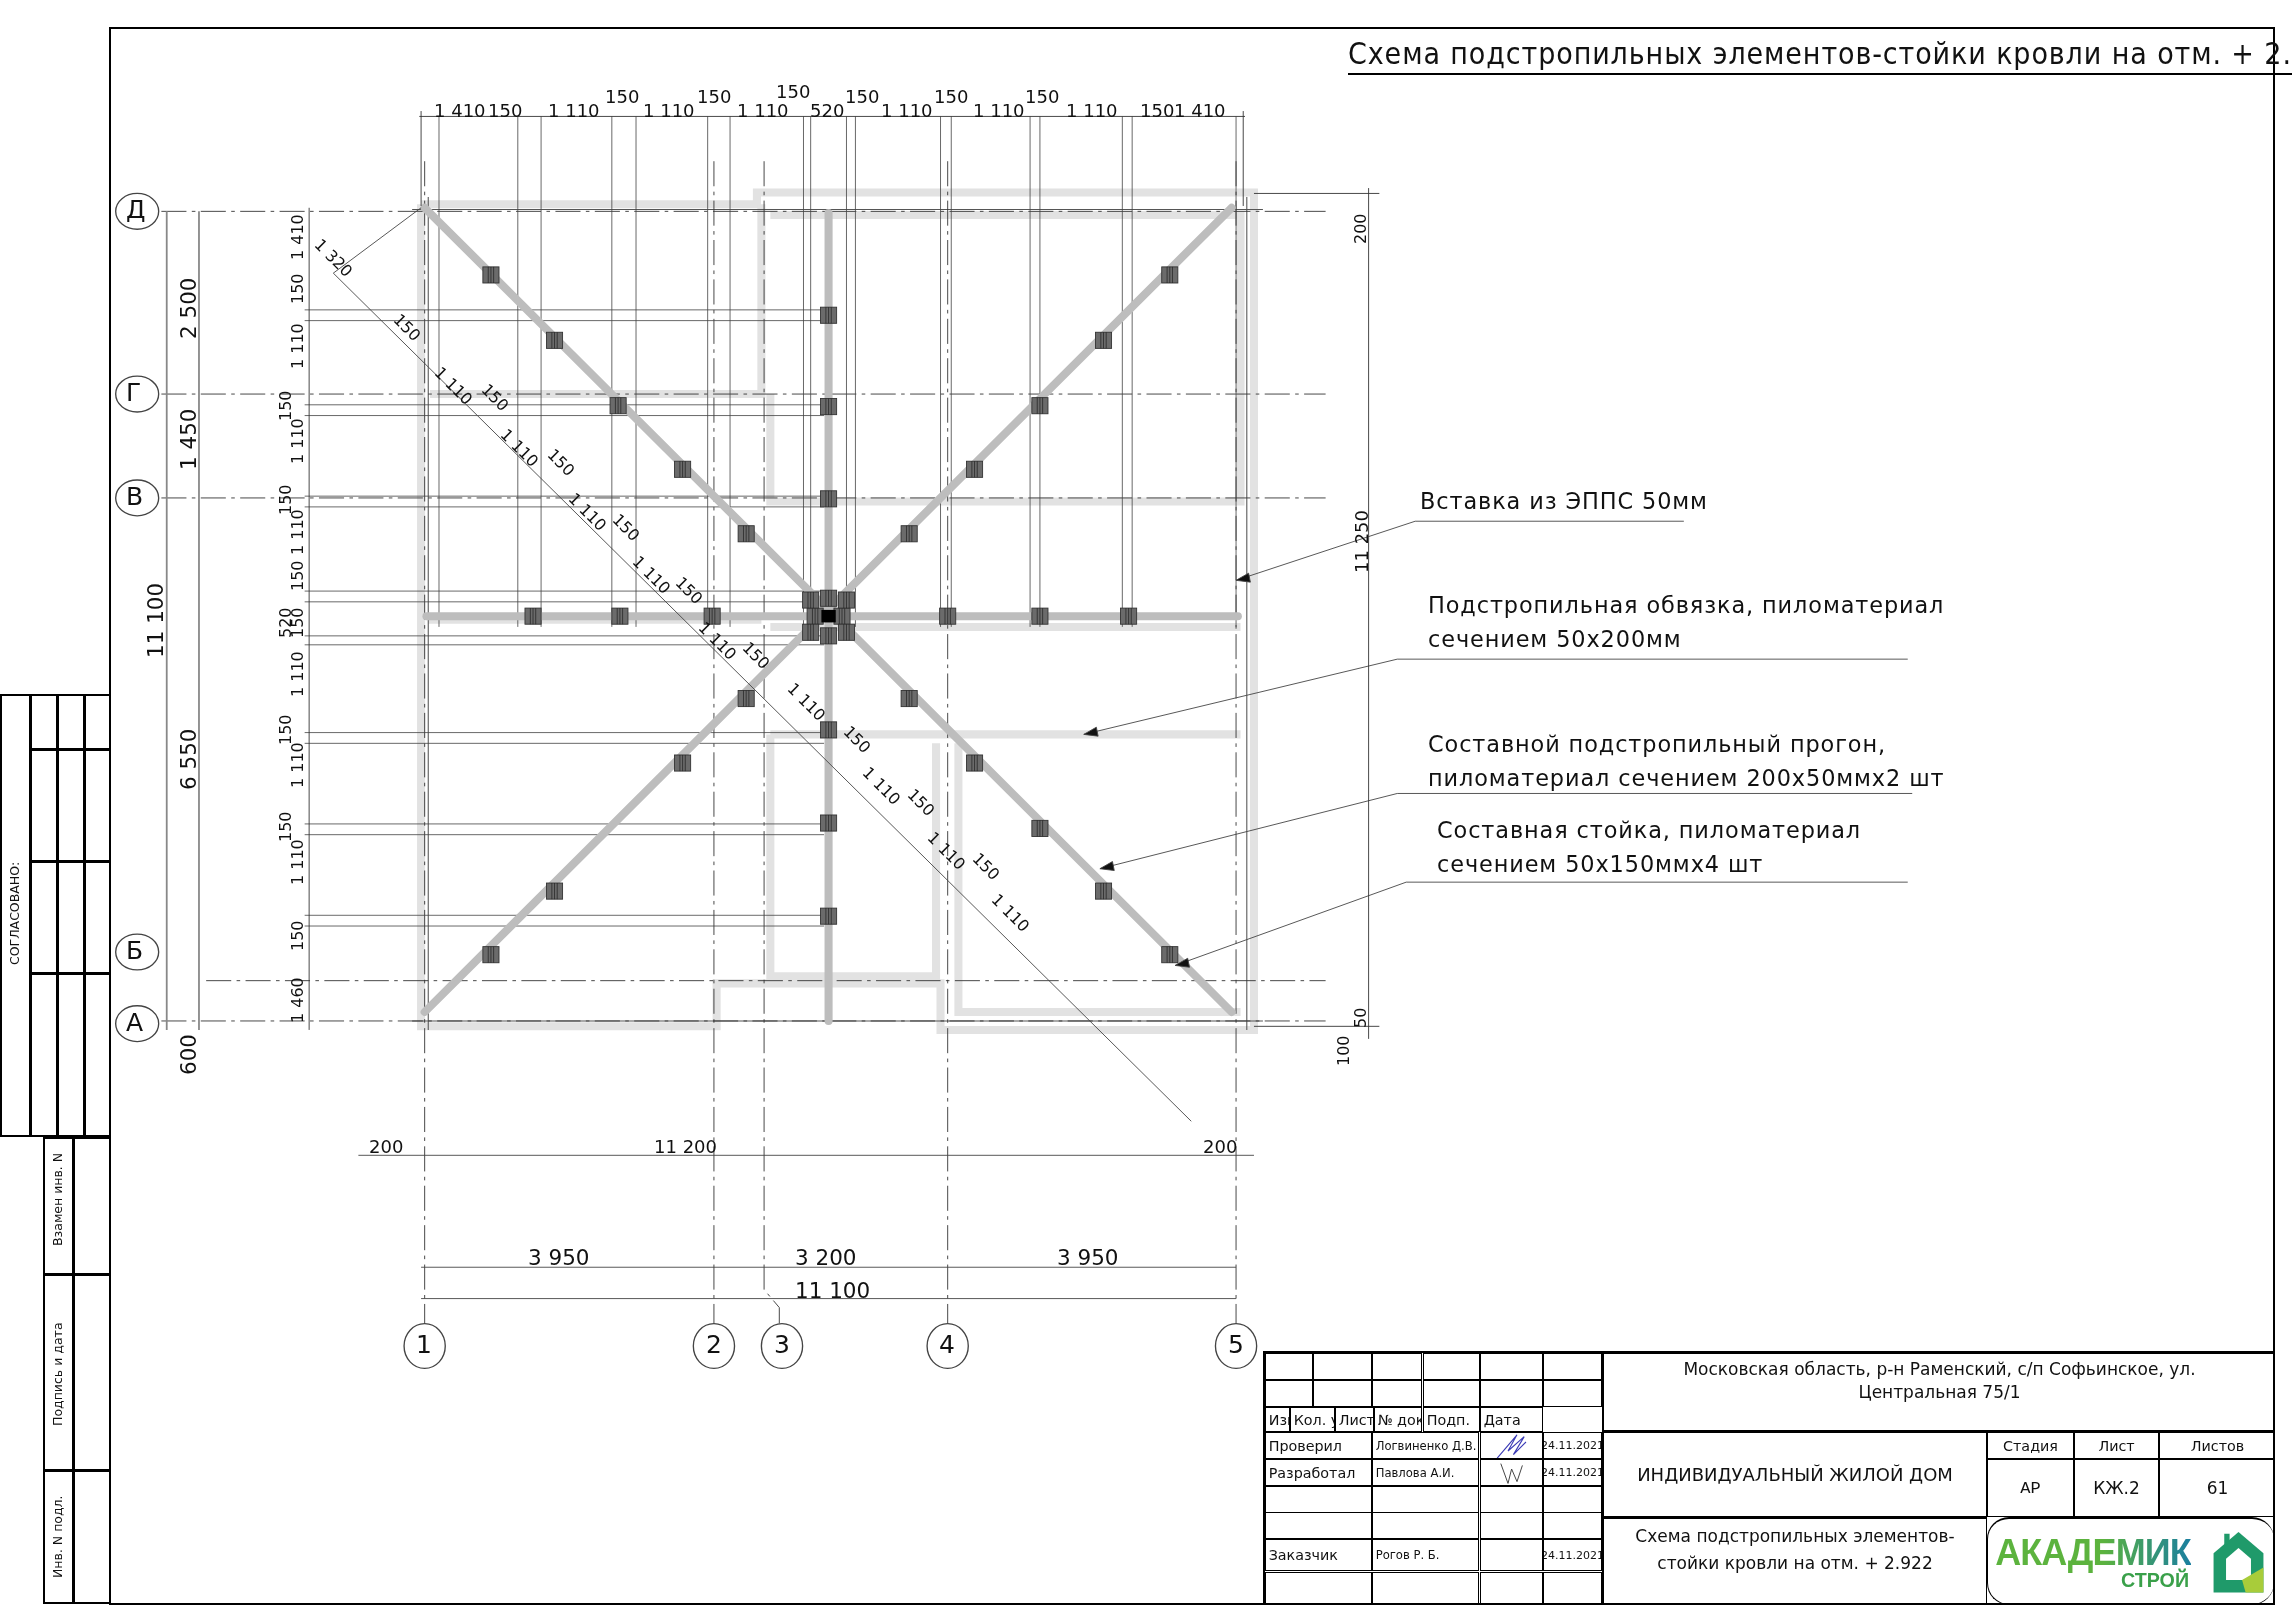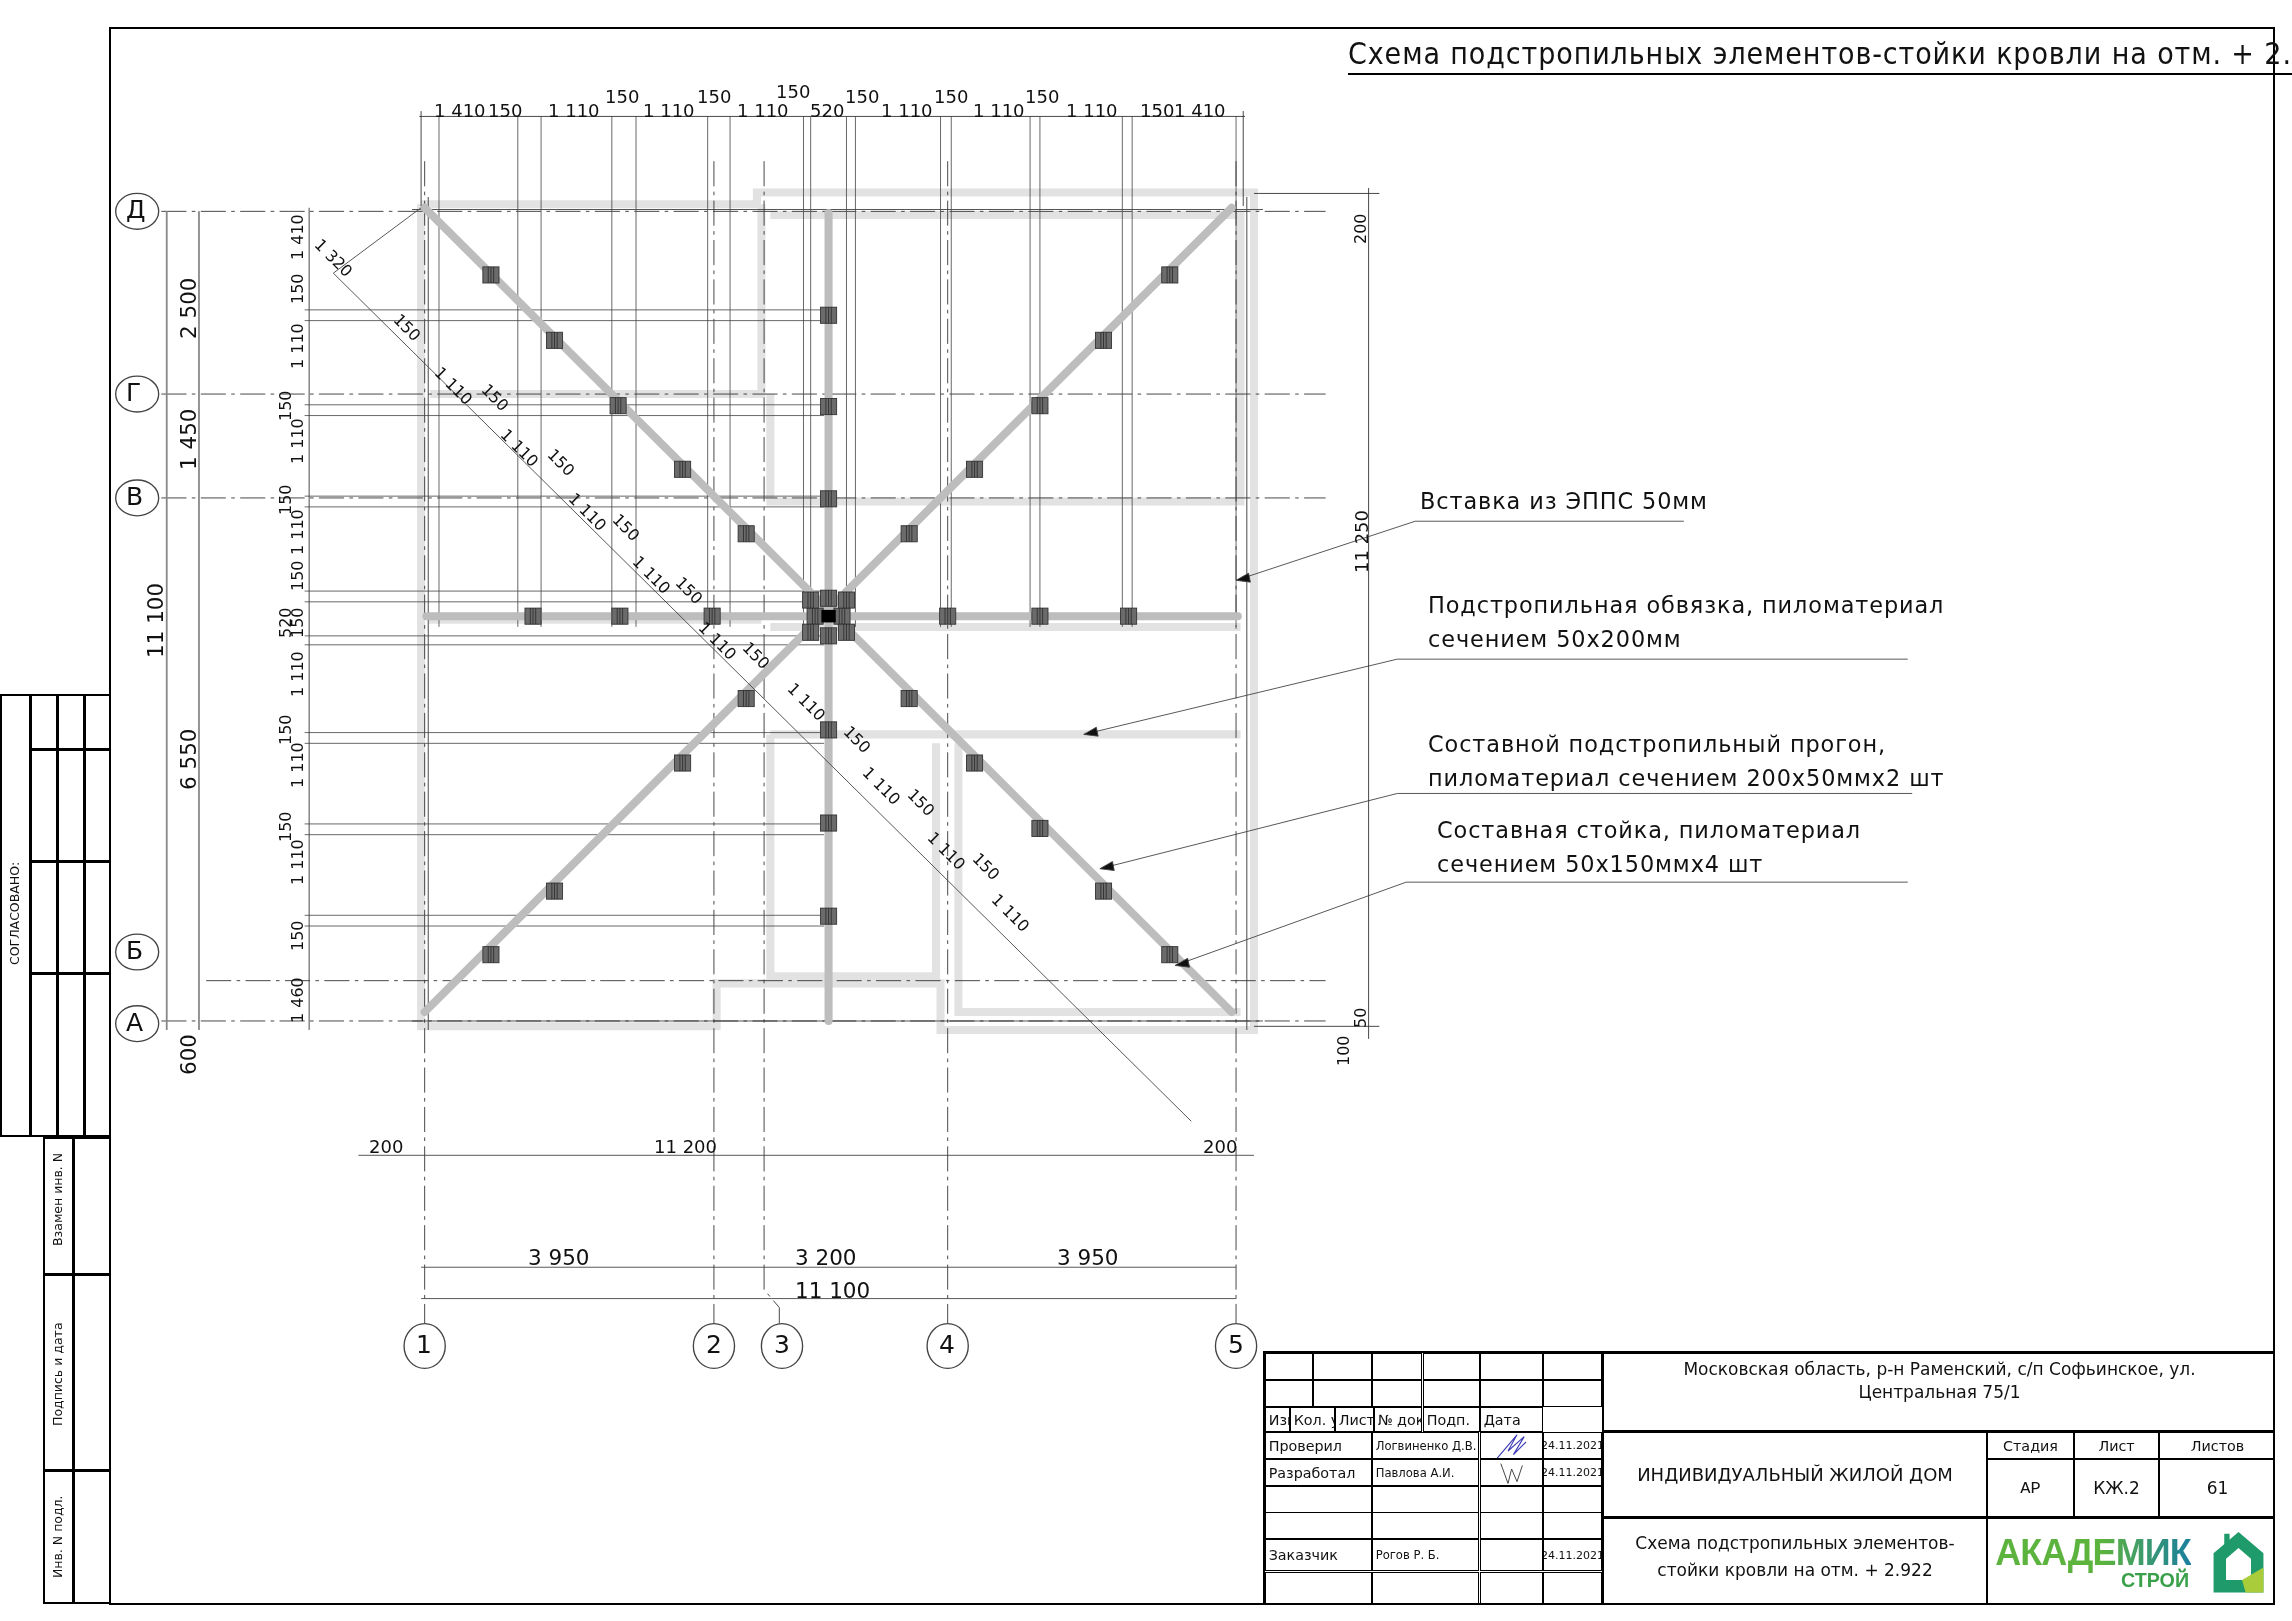--- a/index.html
+++ b/index.html
@@ -403,26 +403,26 @@
 
   <div class="cell c-center" style="left:337px;top:79px;width:385px;height:85px;font-size:18px;border-left-width:2.2px;">ИНДИВИДУАЛЬНЫЙ ЖИЛОЙ ДОМ</div>
 
   <div class="cell c-center" style="left:722px;top:79px;width:87px;height:27px;">Стадия</div>
   <div class="cell c-center" style="left:809px;top:79px;width:85px;height:27px;">Лист</div>
   <div class="cell c-center" style="left:894px;top:79px;width:116px;height:27px;border-right:none;">Листов</div>
   <div class="cell c-center" style="left:722px;top:106px;width:87px;height:58px;font-size:17px;font-family:Liberation Mono, monospace;">АР</div>
   <div class="cell c-center" style="left:809px;top:106px;width:85px;height:58px;font-size:17px;">КЖ.2</div>
   <div class="cell c-center" style="left:894px;top:106px;width:116px;height:58px;font-size:17px;border-right:none;">61</div>
 
-  <div class="cell" style="left:337px;top:164px;width:385px;height:88px;border-left-width:2.2px;border-top-width:2.2px;text-align:center;font-size:17px;line-height:27px;padding-top:11px;">
+  <div class="cell" style="left:337px;top:164px;width:385px;height:88px;border-left-width:2.2px;border-top-width:2.2px;text-align:center;font-size:17px;line-height:27px;padding-top:4px;">
     <div>Схема подстропильных элементов-</div>
     <div>стойки кровли на отм. + 2.922</div>
   </div>
 
-  <div class="cell" style="left:722px;top:164px;width:287px;height:88px;border-top-width:2.2px;border-right:none;">
+  <div class="cell" style="left:722px;top:164px;width:287px;height:88px;border-top-width:2.2px;border-right:none;border-radius:22px;">
     <div class="abs logo-text" style="left:7.2px;top:12.5px;font-size:36px;letter-spacing:-0.9px;background:linear-gradient(90deg,#5cb33e 0%,#5cb33e 55%,#1a7fa0 100%);-webkit-background-clip:text;background-clip:text;color:transparent;">АКАДЕМИК</div>
     <div class="abs logo-text" style="left:133px;top:50px;font-size:19.7px;color:#3aa04a;">СТРОЙ</div>
     <svg class="abs" style="left:222px;top:9px;" width="57" height="72" viewBox="0 0 64 80">
       <path d="M32 4 L60 28 L60 72 L4 72 L4 28 Z" fill="#1f9a6a"></path>
       <path d="M18 34 L32 22 L46 34 L46 58 L18 58 Z" fill="#fff"></path>
       <path d="M36 58 L60 44 L60 72 L40 72 Z" fill="#a8cc3a"></path>
       <path d="M16 6 L22 6 L22 16 L16 20 Z" fill="#1f9a6a"></path>
     </svg>
   </div>
 </div>

